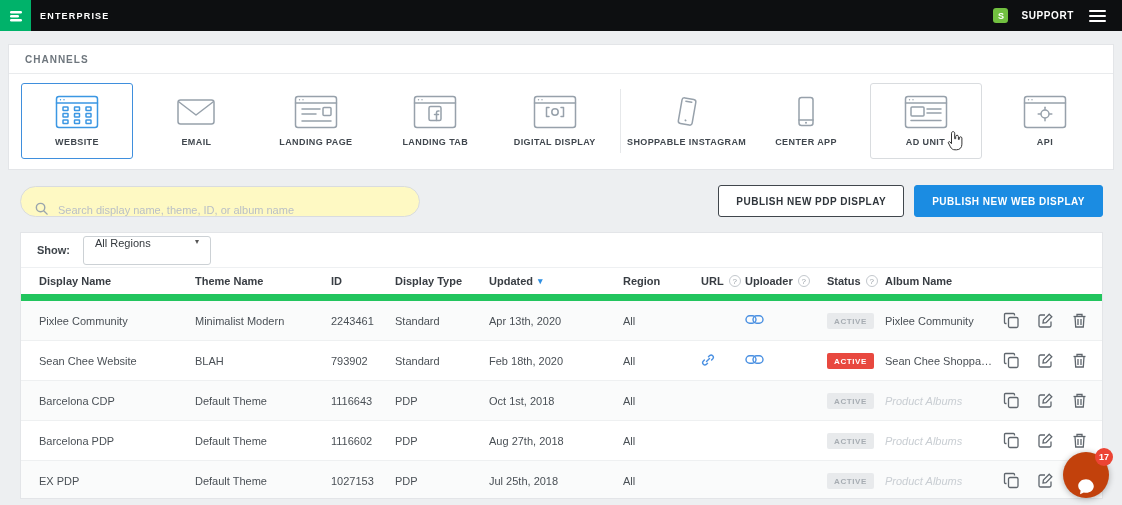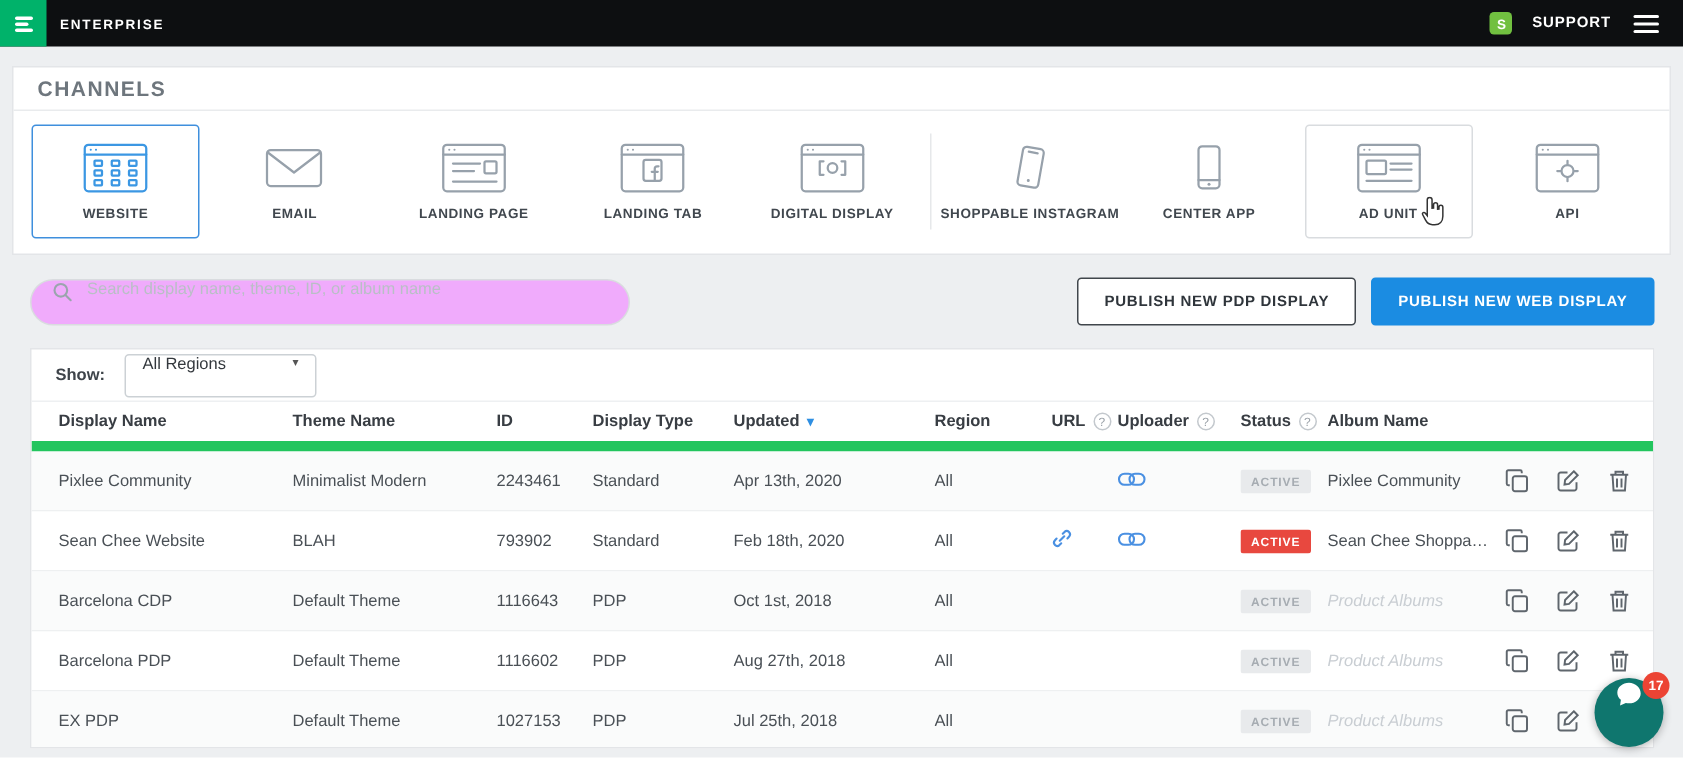--- a/index.html
+++ b/index.html
@@ -15,31 +15,31 @@
   .nav-item.active { color:#fff; border-bottom-color:#4fa8e8; }
   .nav-dot { position:absolute; top:6px; right:-6px; width:4px; height:4px; border-radius:50%; background:#e8483f; }
   .nav-right { position:absolute; right:0; top:0; height:31px; display:flex; align-items:center; gap:13px; padding-right:14px; }
   .user-badge { width:15px; height:15px; border-radius:3px; background:#71c040; color:#fff; font-size:9px; font-weight:bold; display:flex; align-items:center; justify-content:center; cursor:pointer; }
   .support { color:#fff; font-size:10px; font-weight:bold; letter-spacing:.6px; cursor:pointer; text-decoration:none; }
   .hamburger { display:flex; flex-direction:column; gap:3px; cursor:pointer; padding:4px 2px; }
   .hamburger span { display:block; width:17px; height:2px; background:#fff; border-radius:1px; }
 
   
   .channels-panel { position:absolute; left:8px; right:8px; top:44px; height:126px; background:#fff; border:1px solid #e3e5e8; }
-  .channels-title { height:29px; line-height:29px; padding-left:16px; font-size:14px; font-weight:bold; letter-spacing:1px; color:#6e767d; border-bottom:1px solid #e9ebed; }
+  .channels-title { height:29px; line-height:29px; padding-left:16px; font-size:10px; font-weight:bold; letter-spacing:1px; color:#6e767d; border-bottom:1px solid #e9ebed; }
   .channels-row { display:flex; align-items:stretch; justify-content:space-between; padding:9px 12px; }
   .channel { width:112px; height:76px; display:flex; flex-direction:column; align-items:center; justify-content:center; gap:8px; border:1px solid transparent; border-radius:3px; cursor:pointer; color:#97a1ab; }
   .channel.selected { border-color:#3f8fdd; color:#3b97e3; }
   .channel.hovered { border-color:#d9dcdf; }
   .channel-label { font-size:9px; font-weight:bold; letter-spacing:.4px; color:#40474e; text-align:center; white-space:nowrap; }
   .channels-divider { width:1px; background:#e6e8ea; margin:6px 2px; }
 
   
   .toolbar { position:absolute; left:20px; right:19px; top:185px; height:32px; display:flex; align-items:center; }
-  .search-box { width:400px; height:31px; background:#f0abfc; border:1px solid #d9dcdf; border-radius:16px; display:flex; align-items:flex-start; padding:0 13px; gap:9px; }
+  .search-box { width:400px; height:31px; background:#fef9c3; border:1px solid #d9dcdf; border-radius:16px; display:flex; align-items:flex-end; padding:0 13px; gap:9px; }
   .search-box input { flex:1; border:none; outline:none; background:transparent; font-family:inherit; font-size:11px; color:#555; }
   .search-box input::placeholder { color:#b9bfc6; }
   .toolbar-buttons { margin-left:auto; display:flex; gap:10px; }
   .btn { height:32px; padding:0 17px; font-family:inherit; font-size:10px; font-weight:bold; letter-spacing:.5px; border-radius:3px; cursor:pointer; }
   .btn-outline { background:#fff; border:1px solid #40464c; color:#2f353b; }
   .btn-primary { background:#1b8ce2; border:1px solid #1b8ce2; color:#fff; }
 
   
   .table-panel { position:absolute; left:20px; right:19px; top:232px; height:267px; background:#fff; border:1px solid #e3e5e8; overflow:hidden; }
   .filter-bar { height:35px; display:flex; align-items:center; gap:13px; padding:0 16px; border-bottom:1px solid #eef0f2; }
@@ -59,21 +59,21 @@
   .tbody .row:nth-child(odd) { background:#fafbfb; }
   .cell { flex:none; padding-right:8px; white-space:nowrap; overflow:hidden; text-overflow:ellipsis; }
   .album-placeholder { color:#c9ced3; font-style:italic; }
   .status-badge { display:inline-block; padding:4px 7px 3px; border-radius:2px; font-size:8px; font-weight:bold; letter-spacing:.6px; }
   .status-gray { background:#e8eaec; color:#a6acb2; }
   .status-red { background:#e8483f; color:#fff; }
   .action-btn { width:17px; height:17px; cursor:pointer; display:inline-flex; }
 
   
   .cursor-overlay { position:absolute; left:946px; top:131px; z-index:100; pointer-events:none; }
-  .chat-bubble { position:absolute; right:13px; bottom:7px; width:46px; height:46px; border-radius:50%; background:#0f766e; display:flex; align-items:flex-start; justify-content:center; box-shadow:0 1px 6px rgba(0,0,0,.3); cursor:pointer; z-index:40; }
+  .chat-bubble { position:absolute; right:13px; bottom:7px; width:46px; height:46px; border-radius:50%; background:#c2410c; display:flex; align-items:flex-end; justify-content:center; box-shadow:0 1px 6px rgba(0,0,0,.3); cursor:pointer; z-index:40; }
   .chat-badge { position:absolute; top:-4px; right:-4px; min-width:18px; height:18px; border-radius:9px; background:#ec4434; color:#fff; font-size:9px; font-weight:bold; display:flex; align-items:center; justify-content:center; padding:0 4px; }
 </style>
 </head>
 <body>
 
 <div class="app">
 
   <header class="navbar">
     <div class="logo">
       <svg width="16" height="16" viewBox="0 0 16 16">

